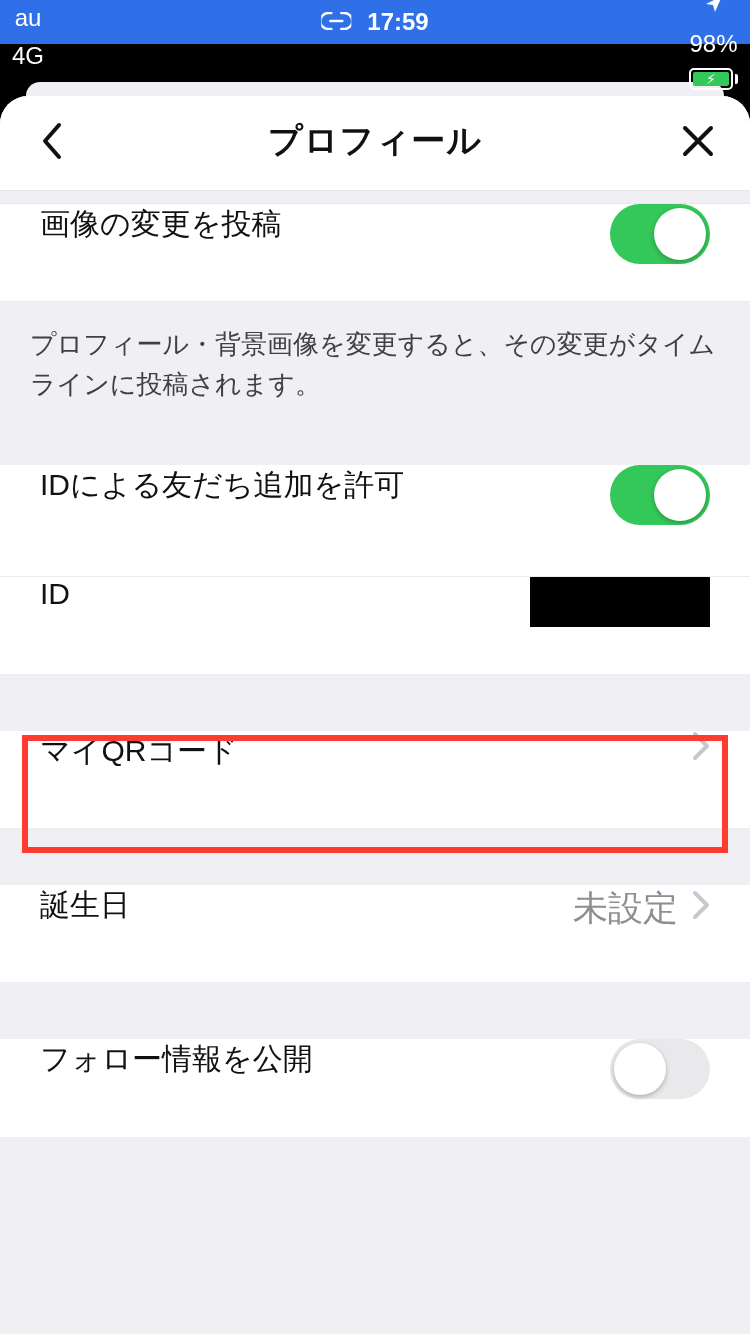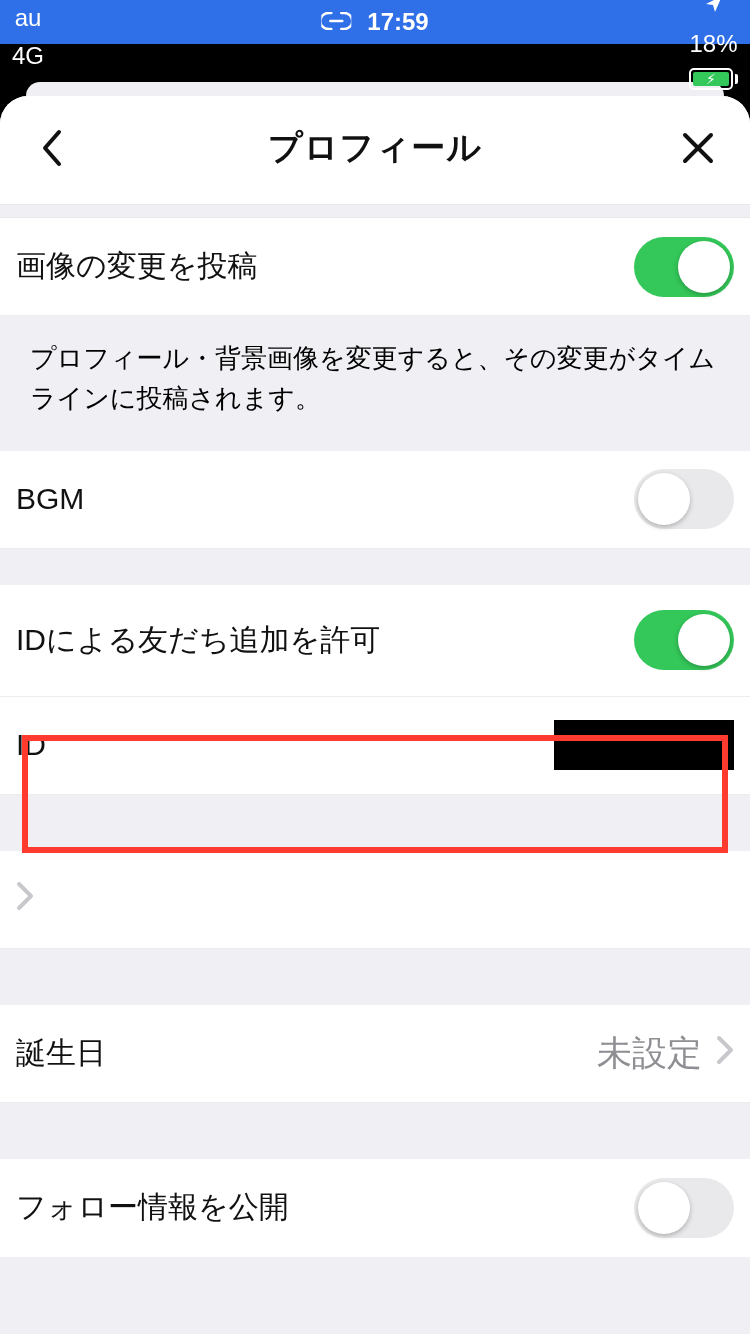--- a/index.html
+++ b/index.html
@@ -18,32 +18,32 @@
   .battery-fill { position: absolute; inset: 2px; background: #34c759; border-radius: 2px; display:flex; align-items:center; justify-content:center; }
   .battery-tip { width: 3px; height: 10px; background: #fff; border-radius: 0 2px 2px 0; }
   .bolt { color:#fff; font-size:14px; line-height:1;}
 
   
   .black-strip { height: 38px; background: #000; }
   .sheet-wrap { background:#000; }
   .sheet { background: #fff; border-radius: 28px 28px 0 0; margin-top:-2px; overflow:hidden;}
 
   
-  .nav { height: 108px; display: flex; align-items: center; justify-content: space-between; padding: 0 30px 4px 30px; background:#fff; }
+  .nav { height: 94px; display: flex; align-items: center; justify-content: space-between; padding: 0 30px 4px 30px; background:#fff; }
   .nav-title { font-size: 34px; font-weight: 700; color: #111; letter-spacing: 1px;}
   .icon-btn { width: 44px; height: 44px; display: flex; align-items: center; justify-content: center; color:#111; }
 
   
   .group-spacer { height: 14px; background: #efeff4; border-top:1px solid #e7e7ea; border-bottom:1px solid #e7e7ea;}
-  .row { background: #fff; min-height: 98px; display: flex; align-items: center; justify-content: space-between; padding: 0 16px; font-size: 30px; color: #111; border-bottom:1px solid #ececef; }
+  .row { background: #fff; min-height: 98px; display: flex; align-items: flex-start; justify-content: space-between; padding: 0 40px; font-size: 30px; color: #111; border-bottom:1px solid #ececef; }
   .row:last-child{border-bottom:none;}
   .row .label { font-weight: 400; }
   .row .value { color: #8e8e93; font-size: 35px; }
   .row .right { display:flex; align-items:center; gap:14px;}
-  .desc { background: #efeff4; color: #000000; font-size: 26px; line-height: 1.55; padding: 22px 30px 32px 30px; }
+  .desc { background: #efeff4; color: #404040; font-size: 26px; line-height: 1.55; padding: 22px 30px 24px 30px; }
   .redacted { width: 180px; height: 50px; background:#000; }
 
   
   .toggle { width: 100px; height: 60px; border-radius: 60px; position: relative; }
   .toggle.on { background: #34c759; }
   .toggle.off { background: #e9e9eb; }
   .knob { position: absolute; top: 4px; width: 52px; height: 52px; background: #fff; border-radius: 50%; box-shadow: 0 2px 5px rgba(0,0,0,.25); }
   .toggle.on .knob { right: 4px; }
   .toggle.off .knob { left: 4px; }
 
@@ -83,21 +83,21 @@
         <svg width="20" height="20" viewBox="0 0 20 20">
             <circle cx="10" cy="10" r="8.5" stroke="#fff" stroke-width="1.8" fill="none"></circle>
             <path d="M7 9v-1a3 3 0 016 0v1h.5v4h-7V9H7z" fill="#fff"></path>
           </svg>
       </span>
       <span>
         <svg width="20" height="20" viewBox="0 0 20 20">
             <path d="M2 10L18 2l-7 16-2-7-7-1z" fill="#fff"></path>
           </svg>
       </span>
-      <span>18%</span>
+      <span>98%</span>
       <span class="battery">
         <span class="battery-body">
             <span class="battery-fill">
               <span class="bolt">⚡︎</span>
             </span>
           </span>
         <span class="battery-tip"></span>
       </span>
     </div>
   </div>
@@ -126,43 +126,38 @@
       <div class="group-spacer"></div>
 
       <div class="row">
         <span class="label">画像の変更を投稿</span>
         <span class="toggle on">
             <span class="knob"></span>
           </span>
       </div>
       <div class="desc">プロフィール・背景画像を変更すると、その変更がタイムラインに投稿されます。</div>
 
-      <div class="row">
-        <span class="label">BGM</span>
-        <span class="toggle off">
-            <span class="knob"></span>
-          </span>
-      </div>
 
       <div class="section-gap"></div>
 
       <div class="row" style="min-height:112px;">
         <span class="label">IDによる友だち追加を許可</span>
         <span class="toggle on">
             <span class="knob"></span>
           </span>
       </div>
       <div class="row">
         <span class="label">ID</span>
         <span class="redacted"></span>
       </div>
 
       <div class="section-gap tall"></div>
 
       <div class="row">
+        <span class="label">マイQRコード</span>
         <span class="right">
           <span class="chevron">
             <svg width="18" height="30" viewBox="0 0 18 30">
                 <path d="M3 3l12 12L3 27" stroke="#c7c7cc" stroke-width="4" fill="none" stroke-linecap="round" stroke-linejoin="round"></path>
               </svg>
           </span>
         </span>
       </div>
 
       <div class="section-gap tall"></div>

